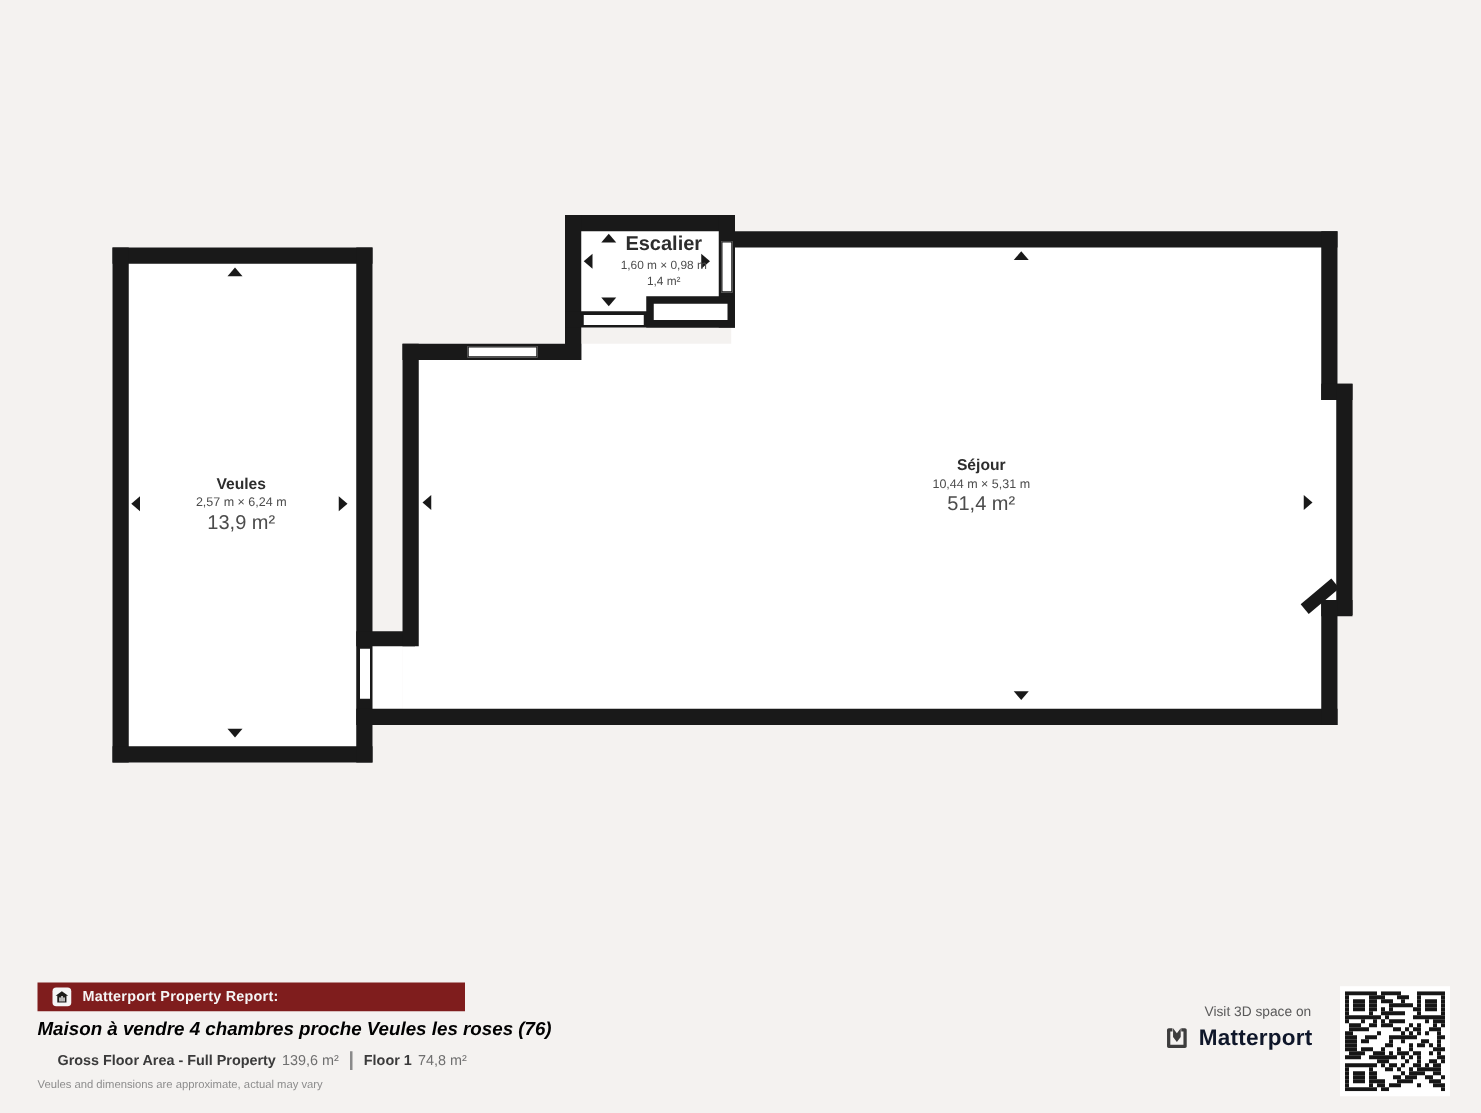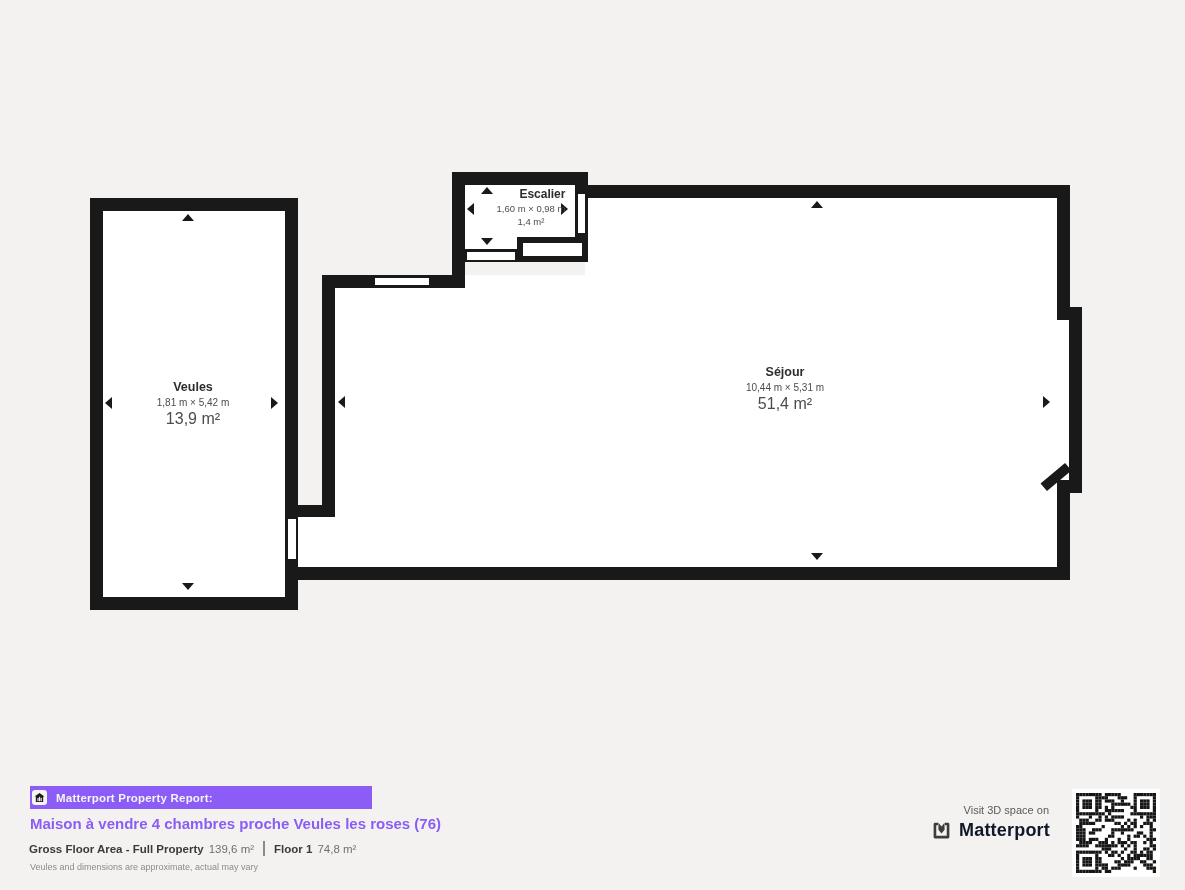--- a/index.html
+++ b/index.html
@@ -23,28 +23,28 @@
   .arr.down{border-left:6px solid transparent;border-right:6px solid transparent;border-top:7px solid #191919;}
   .arr.left{border-top:6px solid transparent;border-bottom:6px solid transparent;border-right:7px solid #191919;}
   .arr.right{border-top:6px solid transparent;border-bottom:6px solid transparent;border-left:7px solid #191919;}
   
   .room-label{position:absolute;transform:translateX(-50%);text-align:center;color:#2d2d2d;white-space:nowrap;}
   .room-label .rname{font-weight:bold;font-size:12.5px;margin-bottom:3px;}
   .room-label .rdims{font-size:10px;color:#4c4c4c;margin-bottom:2px;}
   .room-label .rarea{font-size:16px;color:#4c4c4c;}
   
   #report-bar{
-    position:absolute;left:30px;top:786px;width:342px;height:23px;background:#8b5cf6;
-    display:flex;align-items:center;padding-left:2px;box-sizing:border-box;
+    position:absolute;left:30px;top:786px;width:342px;height:23px;background:#7f1d1d;
+    display:flex;align-items:center;padding-left:12px;box-sizing:border-box;
   }
   #report-bar .bar-icon{width:15px;height:15px;background:#f5f5f5;border-radius:3px;
     display:flex;align-items:center;justify-content:center;}
   #report-bar .bar-text{margin-left:9px;color:#f5f5f5;font-weight:bold;font-size:11.5px;letter-spacing:0.2px;}
-  #doc-title{position:absolute;left:30px;top:815px;font-size:15px;font-weight:bold;color:#8b5cf6;}
-  #stats{position:absolute;left:29px;top:841px;display:flex;align-items:center;font-size:11.5px;}
+  #doc-title{position:absolute;left:30px;top:815px;font-size:15px;font-weight:bold;color:#000000;font-style:italic;}
+  #stats{position:absolute;left:46px;top:841px;display:flex;align-items:center;font-size:11.5px;}
   #stats .lbl{font-weight:bold;color:#3a3a3a;}
   #stats .val{color:#6f6f6f;margin-left:5px;}
   #stats .divider{width:2px;height:15px;background:#8a8a8a;margin:0 9px;}
   #disclaimer{position:absolute;left:30px;top:862px;font-size:9px;color:#8c8c8c;}
   #visit-block{position:absolute;left:845px;top:804px;width:205px;display:flex;flex-direction:column;align-items:flex-end;}
   #visit-block .visit-text{font-size:11px;color:#5a5a5a;margin-right:1px;}
   #visit-block .logo-row{display:flex;align-items:center;margin-top:4px;}
   #visit-block .logo-row svg{margin-right:7px;}
   #visit-block .brand{font-weight:bold;font-size:18px;color:#0f172a;letter-spacing:0.2px;}
   #qr{position:absolute;left:1072px;top:789px;width:88px;height:88px;background:#ffffff;
@@ -104,30 +104,30 @@
   <div class="arr left" style="left:338px;top:396px;"></div>
   <div class="arr right" style="left:1043px;top:396px;"></div>
 
   <div class="arr up" style="left:481px;top:187px;"></div>
   <div class="arr down" style="left:481px;top:238px;"></div>
   <div class="arr left" style="left:467px;top:203px;"></div>
   <div class="arr right" style="left:561px;top:203px;"></div>
 
   <div class="room-label" style="left:193px;top:380px;">
     <div class="rname">Veules</div>
-    <div class="rdims">1,81 m × 5,42 m</div>
+    <div class="rdims">2,57 m × 6,24 m</div>
     <div class="rarea">13,9 m²</div>
   </div>
   <div class="room-label" style="left:785px;top:365px;">
     <div class="rname">Séjour</div>
     <div class="rdims">10,44 m × 5,31 m</div>
     <div class="rarea">51,4 m²</div>
   </div>
   <div class="room-label" style="left:531px;top:187px;">
-    <div class="rname" style="font-size:12px;margin-bottom:2px;text-align:right;">Escalier</div>
+    <div class="rname" style="font-size:16px;margin-bottom:2px;">Escalier</div>
     <div class="rdims" style="font-size:9.5px;">1,60 m × 0,98 m</div>
     <div class="rarea" style="font-size:9.5px;">1,4 m²</div>
   </div>
 </div>
 
 <div id="report-bar">
   <span class="bar-icon">
     <svg width="11" height="11" viewBox="0 0 24 24" fill="#1d1c1a">
       <path d="M12 2 L23 10 H20 V22 H4 V10 H1 Z"></path>
       <rect x="7.5" y="13" width="2.5" height="7" fill="#f5f5f5"></rect>

